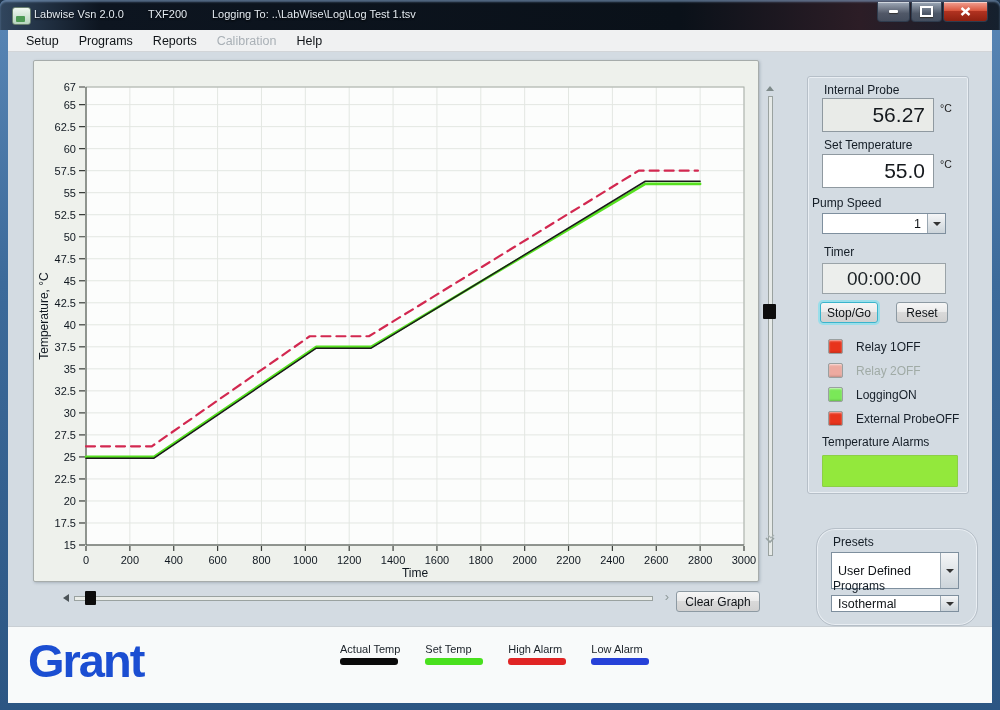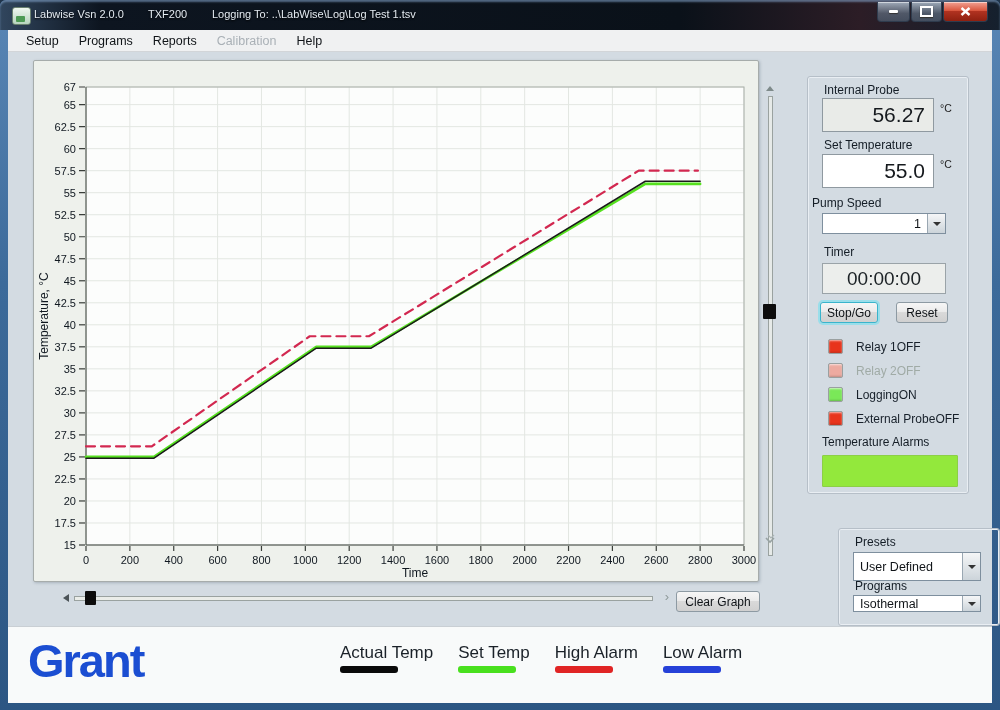--- a/index.html
+++ b/index.html
@@ -50,21 +50,21 @@
   .hslider .thumb{position:absolute;left:22px;top:1px;width:11px;height:14px;background:#0c0c0c;border-radius:1px;}
   .hslider .arrow-right{position:absolute;right:0;top:-1px;font-size:13px;color:#8f9a9a;}
   
   .btn{font-size:12px;color:#101418;text-align:center;border:1px solid #8d9aa3;border-radius:3px;
     background:linear-gradient(180deg,#f6f6f6 0%,#ebebeb 45%,#dadada 46%,#d0d0d0 100%);
     display:flex;align-items:center;justify-content:center;box-sizing:border-box;}
   .clear-btn{position:absolute;left:668px;top:539px;width:84px;height:21px;}
   
   .group{position:absolute;border:1px solid #b6bfc8;border-radius:3px;box-shadow:inset 0 0 0 1px #e9eef3;}
   .group1{left:799px;top:24px;width:160px;height:416px;}
-  .group2{left:830px;top:476px;width:160px;height:96px;}
+  .group2{left:808px;top:476px;width:160px;height:96px;border-radius:19px;}
   .lbl{position:absolute;font-size:12px;color:#141d26;}
   .field{position:absolute;border:1px solid #8f99a0;box-sizing:border-box;
     font-size:21px;color:#15191d;display:flex;align-items:center;justify-content:flex-end;padding-right:8px;}
   .field.ro{background:#e9ebe8;}
   .field.ed{background:#ffffff;}
   .unit{position:absolute;font-size:10.5px;color:#222;}
   .combo{position:absolute;background:#fff;border:1px solid #7e8f9e;box-sizing:border-box;display:flex;align-items:stretch;}
   .combo .val{flex:1;font-size:12.5px;color:#101418;display:flex;align-items:center;padding:0 6px;}
   .combo .val.right{justify-content:flex-end;}
   .combo .dd{width:17px;border-left:1px solid #9aa7b2;background:linear-gradient(180deg,#f5f6f7,#ccd4da);
@@ -78,21 +78,21 @@
   .ind-row.disabled{color:#a0aba6;}
   .ind-sq{width:13px;height:13px;border:1px solid #9aa0a0;border-radius:2px;margin-right:13px;
     box-shadow:inset 0 1px 2px rgba(255,255,255,.65), inset 0 -1px 2px rgba(0,0,0,.2);}
   .ind-state{}
   .alarm-box{position:absolute;left:14px;top:378px;width:134px;height:30px;background:#93e83c;border:1px solid #8ccf46;border-radius:1px;}
   
   .footer{position:absolute;left:0;top:574px;width:984px;height:76px;background:#f8fafa;border-top:1px solid #c9cfd4;}
   .logo{position:absolute;left:20px;top:6px;font-size:47px;font-weight:bold;letter-spacing:-2px;}
   .legend{position:absolute;left:332px;top:16px;display:flex;}
   .leg{display:flex;flex-direction:column;margin-right:25px;}
-  .leg .t{font-size:17px;color:#1a2128;}
+  .leg .t{font-size:11px;color:#1a2128;}
   .leg .bar{width:58px;height:7px;border-radius:3px;margin-top:3px;}
 </style>
 </head>
 <body>
 
 <div class="win">
 
   <div class="titlebar">
     <span class="app-icon">
         <i></i>
@@ -316,21 +316,21 @@
         <span>External Probe</span>
         <span class="ind-state">OFF</span>
       </div>
 
       <span class="lbl" style="left:14px;top:358px;">Temperature Alarms</span>
       <div class="alarm-box" style="background: rgb(147, 232, 60);"></div>
     </div>
 
     <div class="group group2">
       <span class="lbl" style="left:16px;top:6px;">Presets</span>
-      <div class="combo" style="left:14px;top:23px;width:128px;height:29px;">
+      <div class="combo" style="left:14px;top:23px;width:128px;height:37px;">
         <span class="val">User Defined</span>
         <span class="dd">
             <i></i>
           </span>
       </div>
       <span class="lbl" style="left:16px;top:50px;">Programs</span>
       <div class="combo" style="left:14px;top:66px;width:128px;height:17px;">
         <span class="val">Isothermal</span>
         <span class="dd">
             <i></i>

